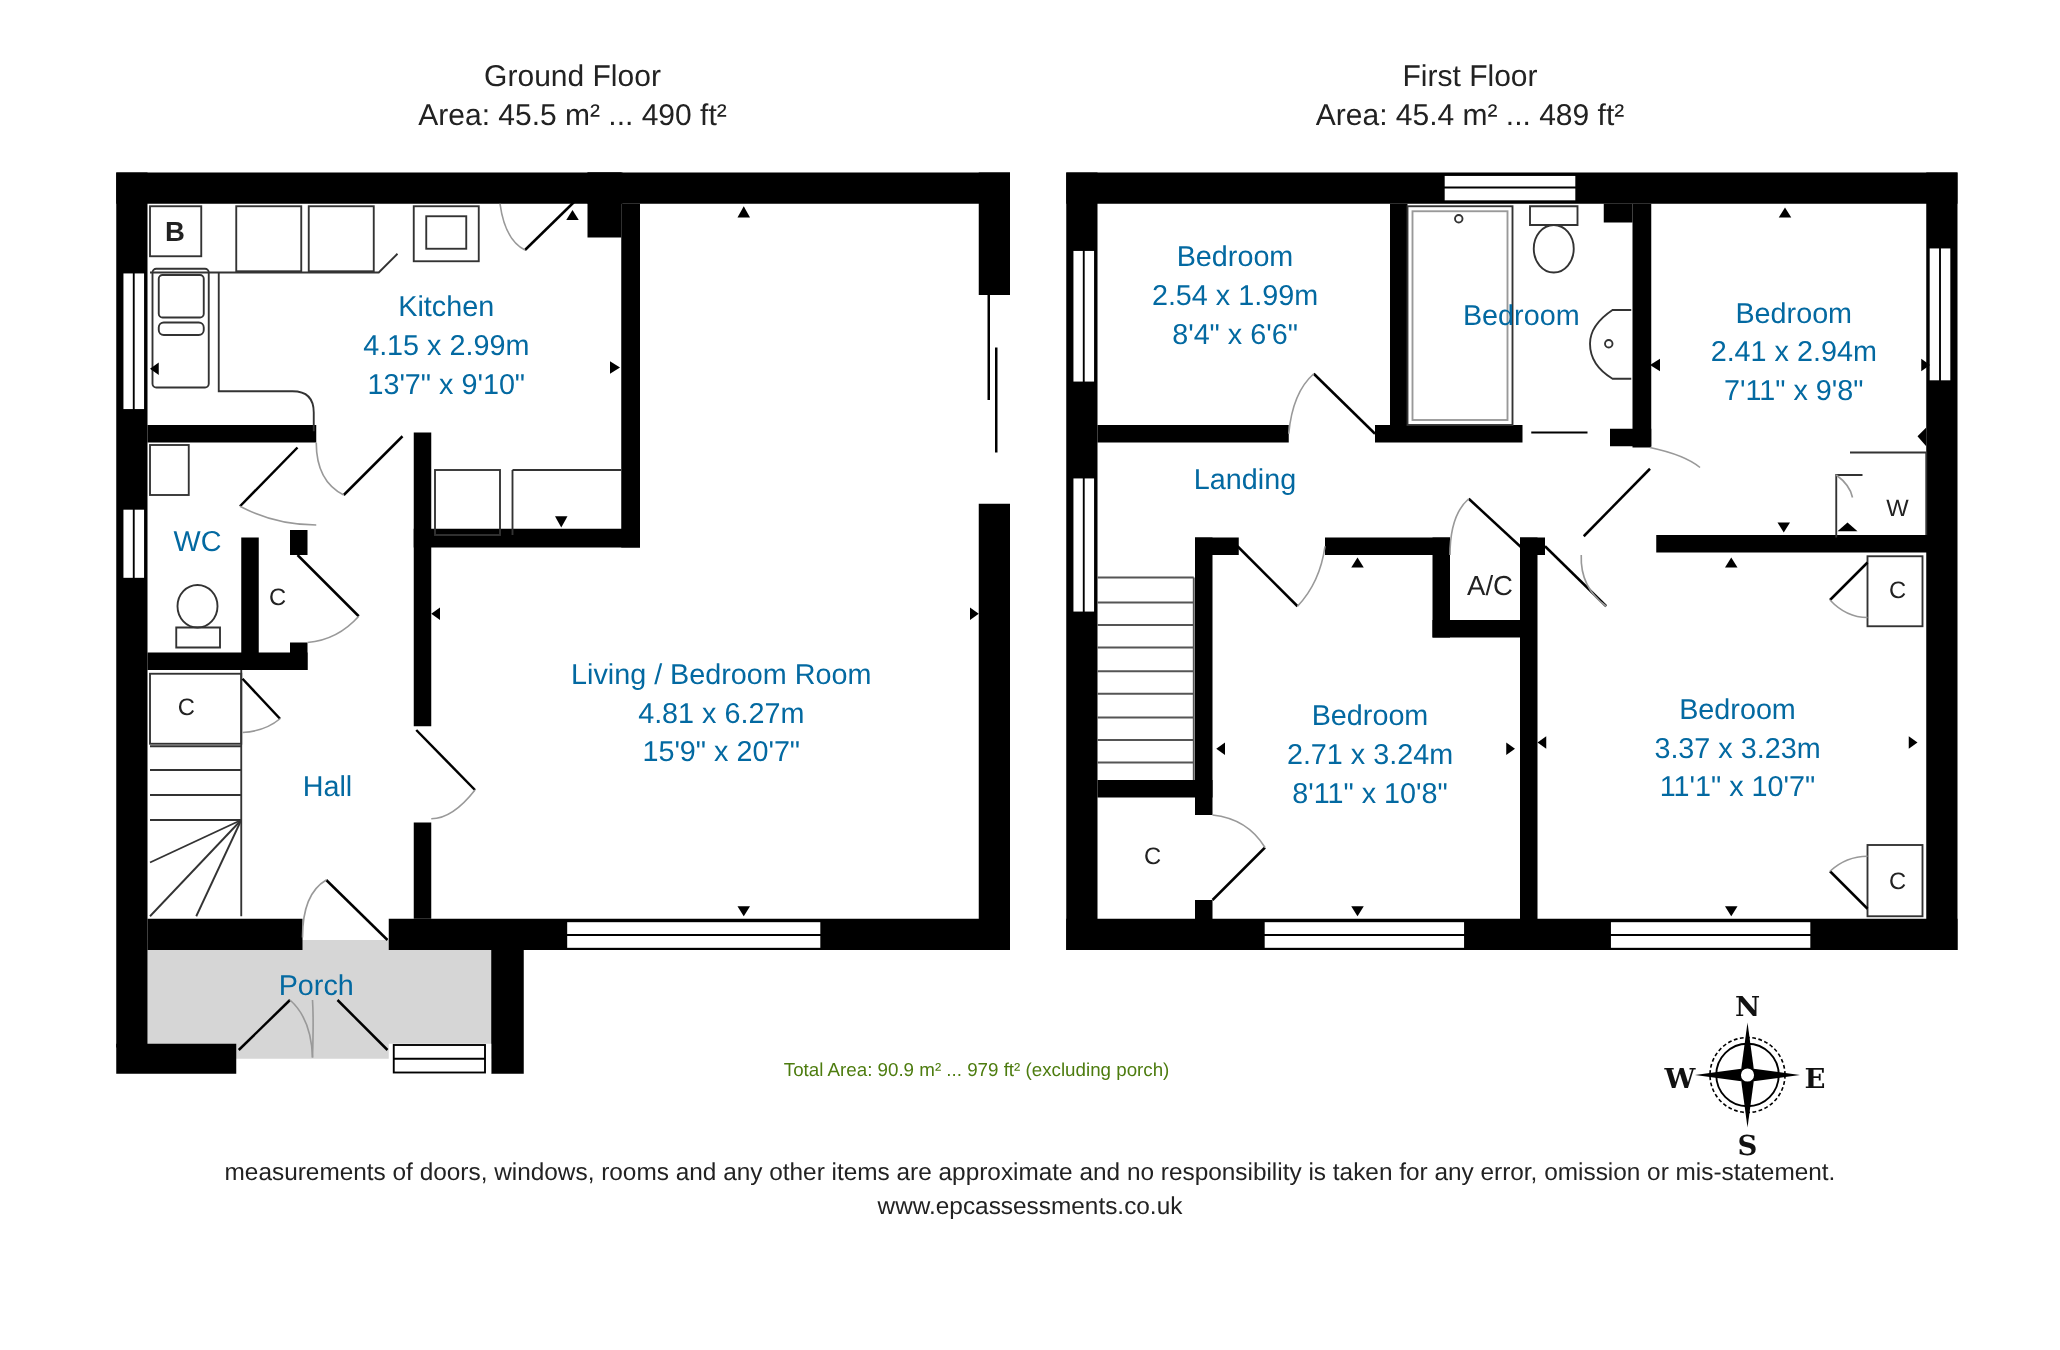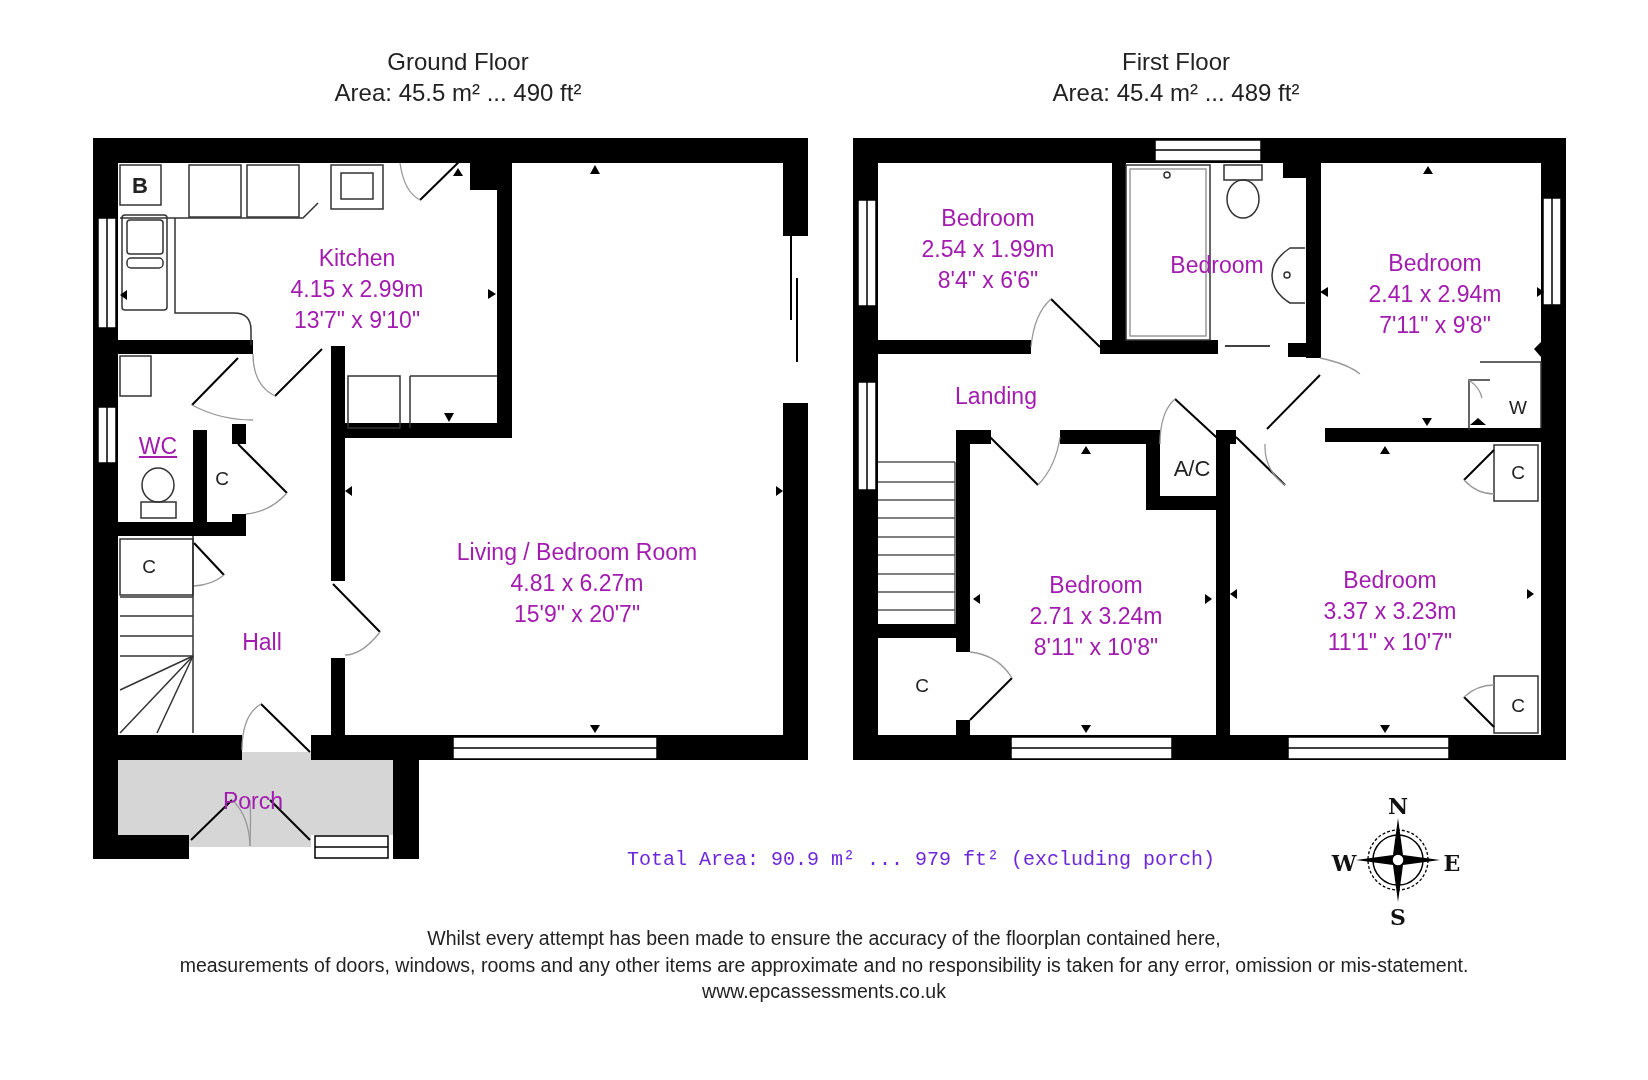--- a/index.html
+++ b/index.html
@@ -1,23 +1,23 @@
 <!DOCTYPE html>
 <html><head>
 <meta charset="utf-8">
 <style>
   html, body { margin:0; padding:0; background:#ffffff; }
   body { width:1648px; height:1080px; position:relative; overflow:hidden;
          font-family:"Liberation Sans", "DejaVu Sans", sans-serif; color:#1a1a1a; }
   .hdr { position:absolute; text-align:center; font-size:24px; line-height:31px; color:#222; }
-  .lbl { position:absolute; text-align:center; font-size:23px; line-height:31px; color:#a21caf; white-space:nowrap; transform:translateX(-50%);margin-top:13px; }
+  .lbl { position:absolute; text-align:center; font-size:23px; line-height:31px; color:#0369a1; white-space:nowrap; transform:translateX(-50%); }
   .small-lbl { position:absolute; font-size:19px; color:#222; transform:translate(-50%,-50%); white-space:nowrap; }
   svg.plan { position:absolute; left:0; top:0; }
   .footer { position:absolute; left:0; width:1648px; text-align:center; font-size:19.5px; line-height:26.5px; color:#222; }
-  .total { position:absolute; font-size:20px; color:#6d28d9; white-space:nowrap;font-family:Liberation Mono, monospace; }
+  .total { position:absolute; font-size:15px; color:#4d7c0f; white-space:nowrap; }
   .compass-letter { position:absolute; font-family:"DejaVu Serif", "Liberation Serif", serif; font-weight:bold; font-size:22px; color:#111; transform:translate(-50%,-50%); }
 </style>
 </head>
 <body>
 
 <div class="hdr" style="left:258px; top:46px; width:400px;">
   <div>Ground Floor</div>
   <div>Area: 45.5 m² ... 490 ft²</div>
 </div>
 <div class="hdr" style="left:976px; top:46px; width:400px;">
@@ -264,21 +264,21 @@
 <div class="lbl" style="left:357px; top:230px;">
   <div>Kitchen</div>
   <div>4.15 x 2.99m</div>
   <div>13'7" x 9'10"</div>
 </div>
 <div class="lbl" style="left:577px; top:524px;">
   <div>Living / Bedroom Room</div>
   <div>4.81 x 6.27m</div>
   <div>15'9" x 20'7"</div>
 </div>
-<div class="lbl" style="left:158px; top:418px;text-decoration:underline;">WC</div>
+<div class="lbl" style="left:158px; top:418px;">WC</div>
 <div class="small-lbl" style="left:222px; top:479px;">C</div>
 <div class="small-lbl" style="left:149px; top:567px;">C</div>
 <div class="lbl" style="left:262px; top:614px;">Hall</div>
 <div class="lbl" style="left:253px; top:773px;">Porch</div>
 
 <div class="lbl" style="left:988px; top:190px;">
   <div>Bedroom</div>
   <div>2.54 x 1.99m</div>
   <div>8'4" x 6'6"</div>
 </div>
@@ -306,16 +306,15 @@
 <div class="small-lbl" style="left:1518px; top:706px;">C</div>
 
 <div class="total" style="left:627px; top:848px;">Total Area: 90.9 m² ... 979 ft² (excluding porch)</div>
 
 <div class="compass-letter" style="left:1398px; top:806px;">N</div>
 <div class="compass-letter" style="left:1398px; top:917px;">S</div>
 <div class="compass-letter" style="left:1344px; top:863px;">W</div>
 <div class="compass-letter" style="left:1452px; top:863px;">E</div>
 
 <div class="footer" style="top:925px;">
-  <div>Whilst every attempt has been made to ensure the accuracy of the floorplan contained here,</div>
   <div>measurements of doors, windows, rooms and any other items are approximate and no responsibility is taken for any error, omission or mis-statement.</div>
   <div>www.epcassessments.co.uk</div>
 </div>
 
 </body></html>

